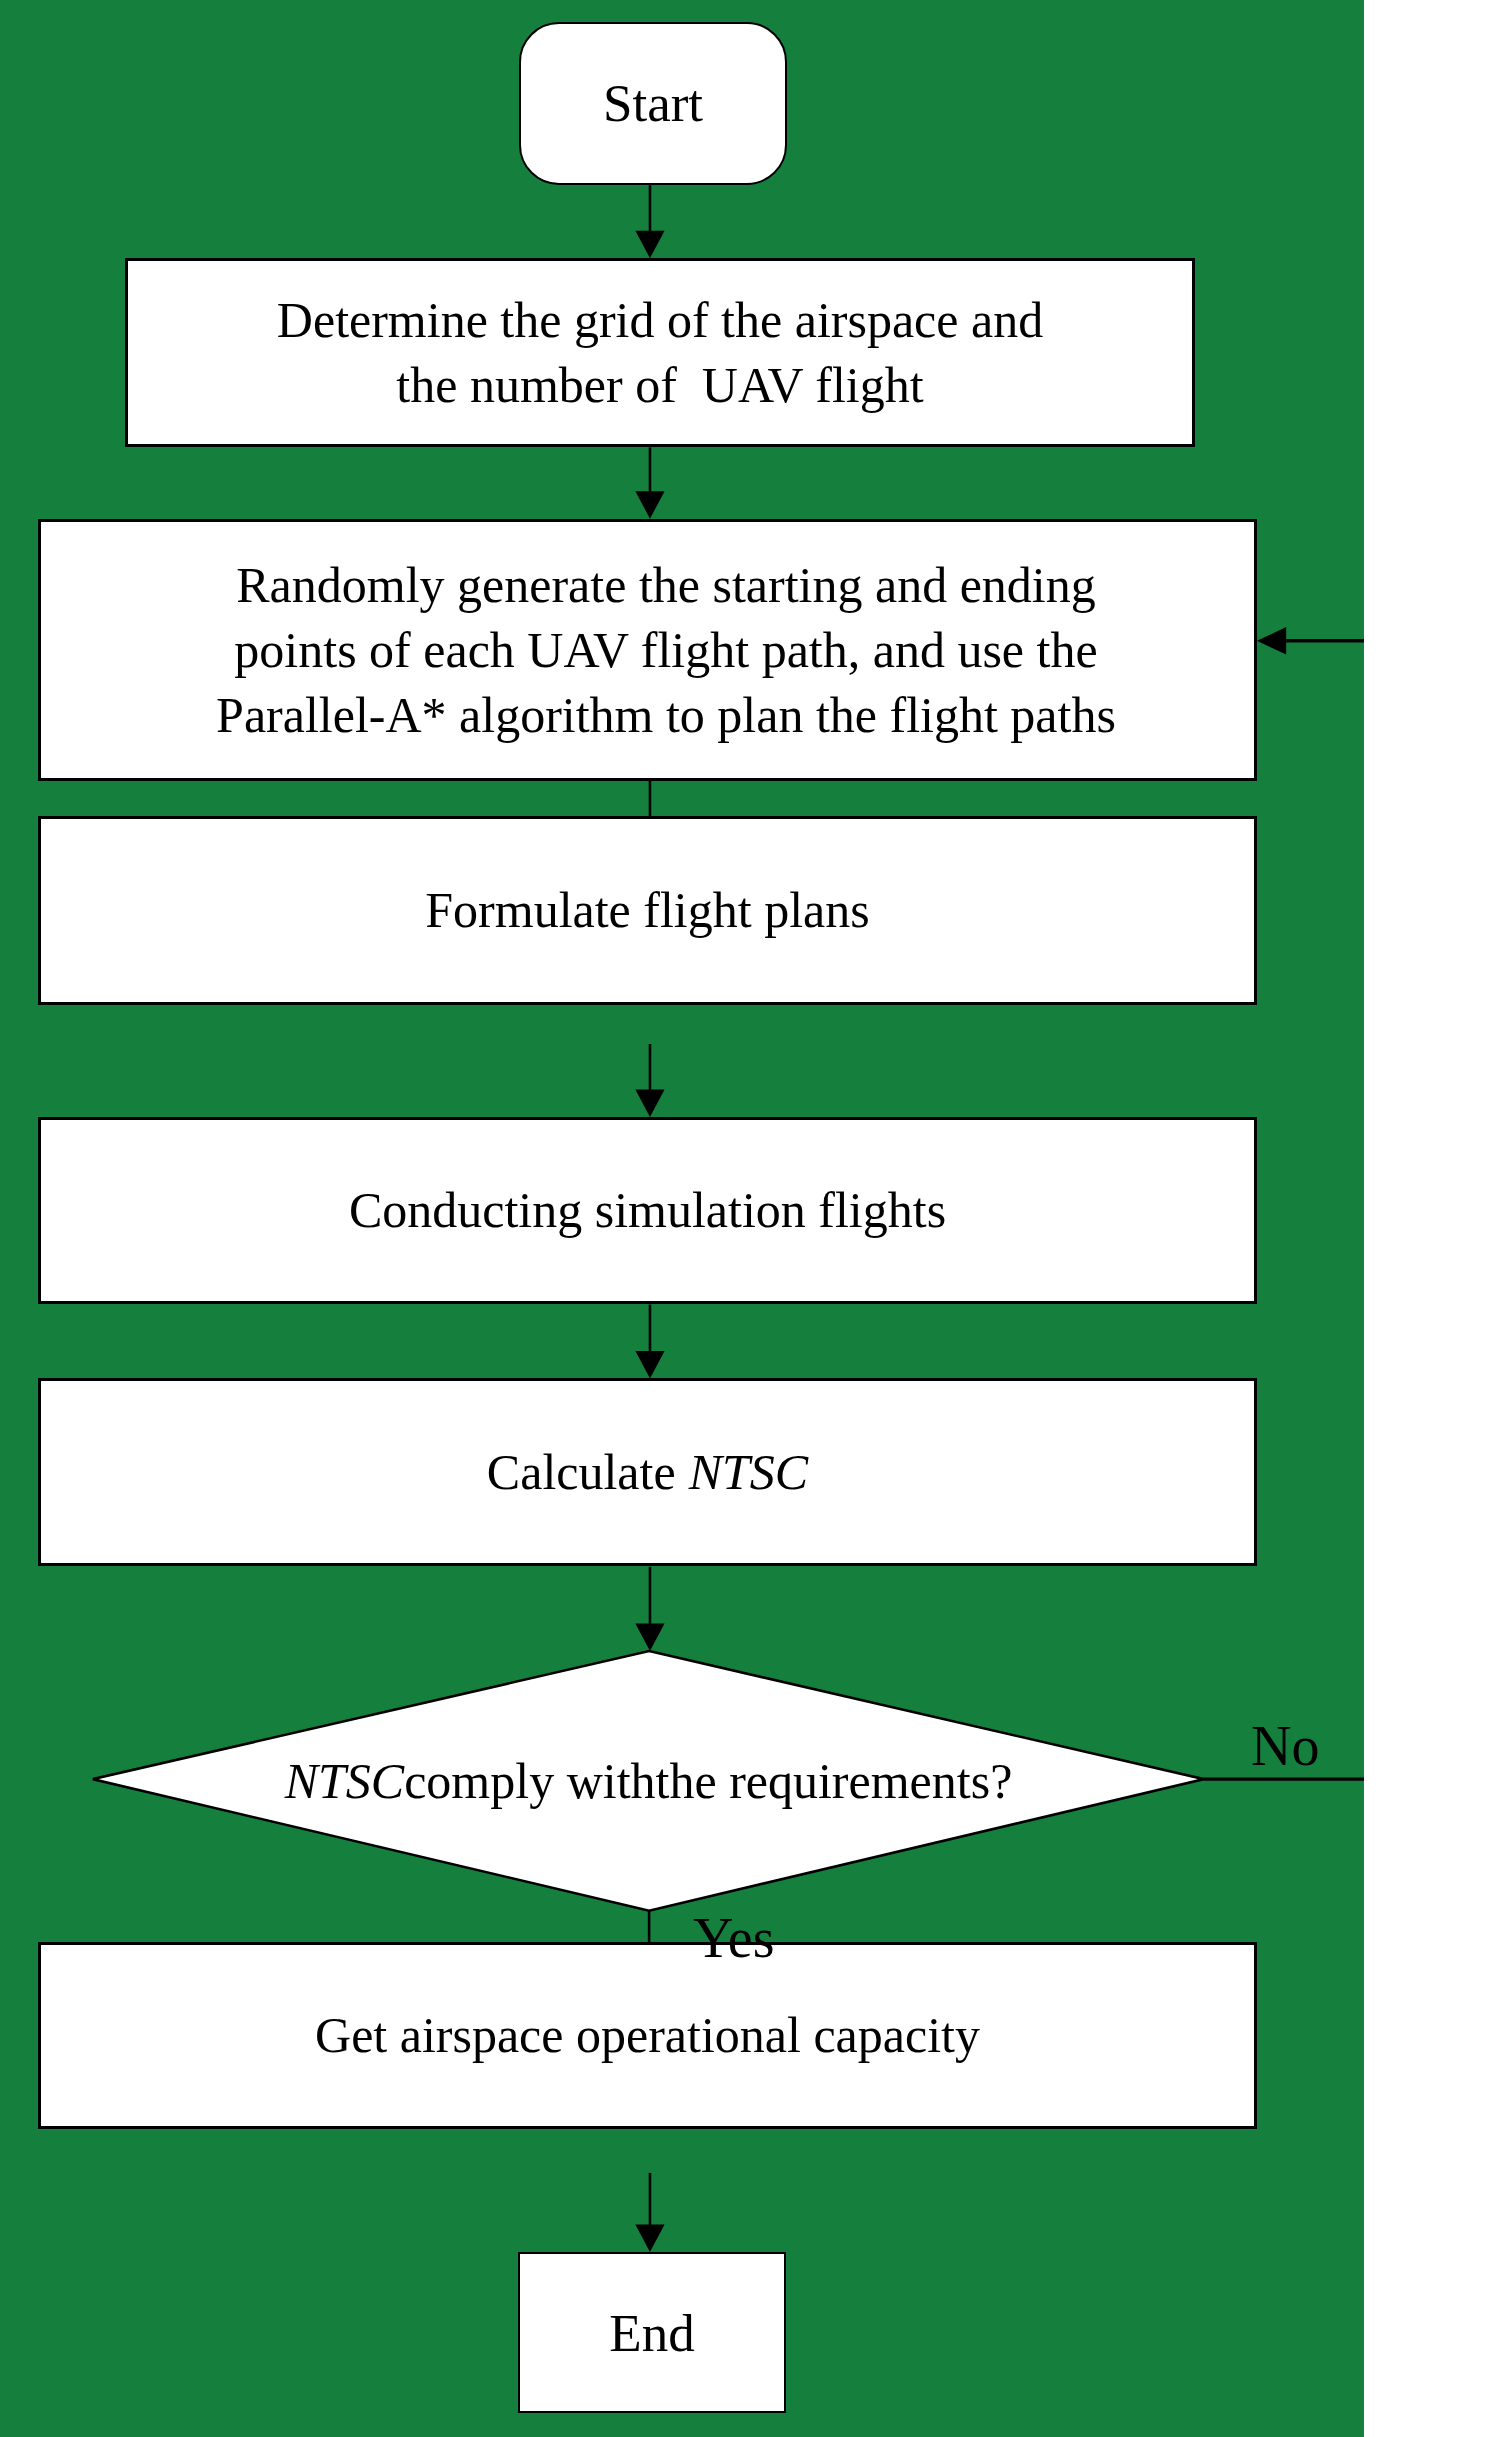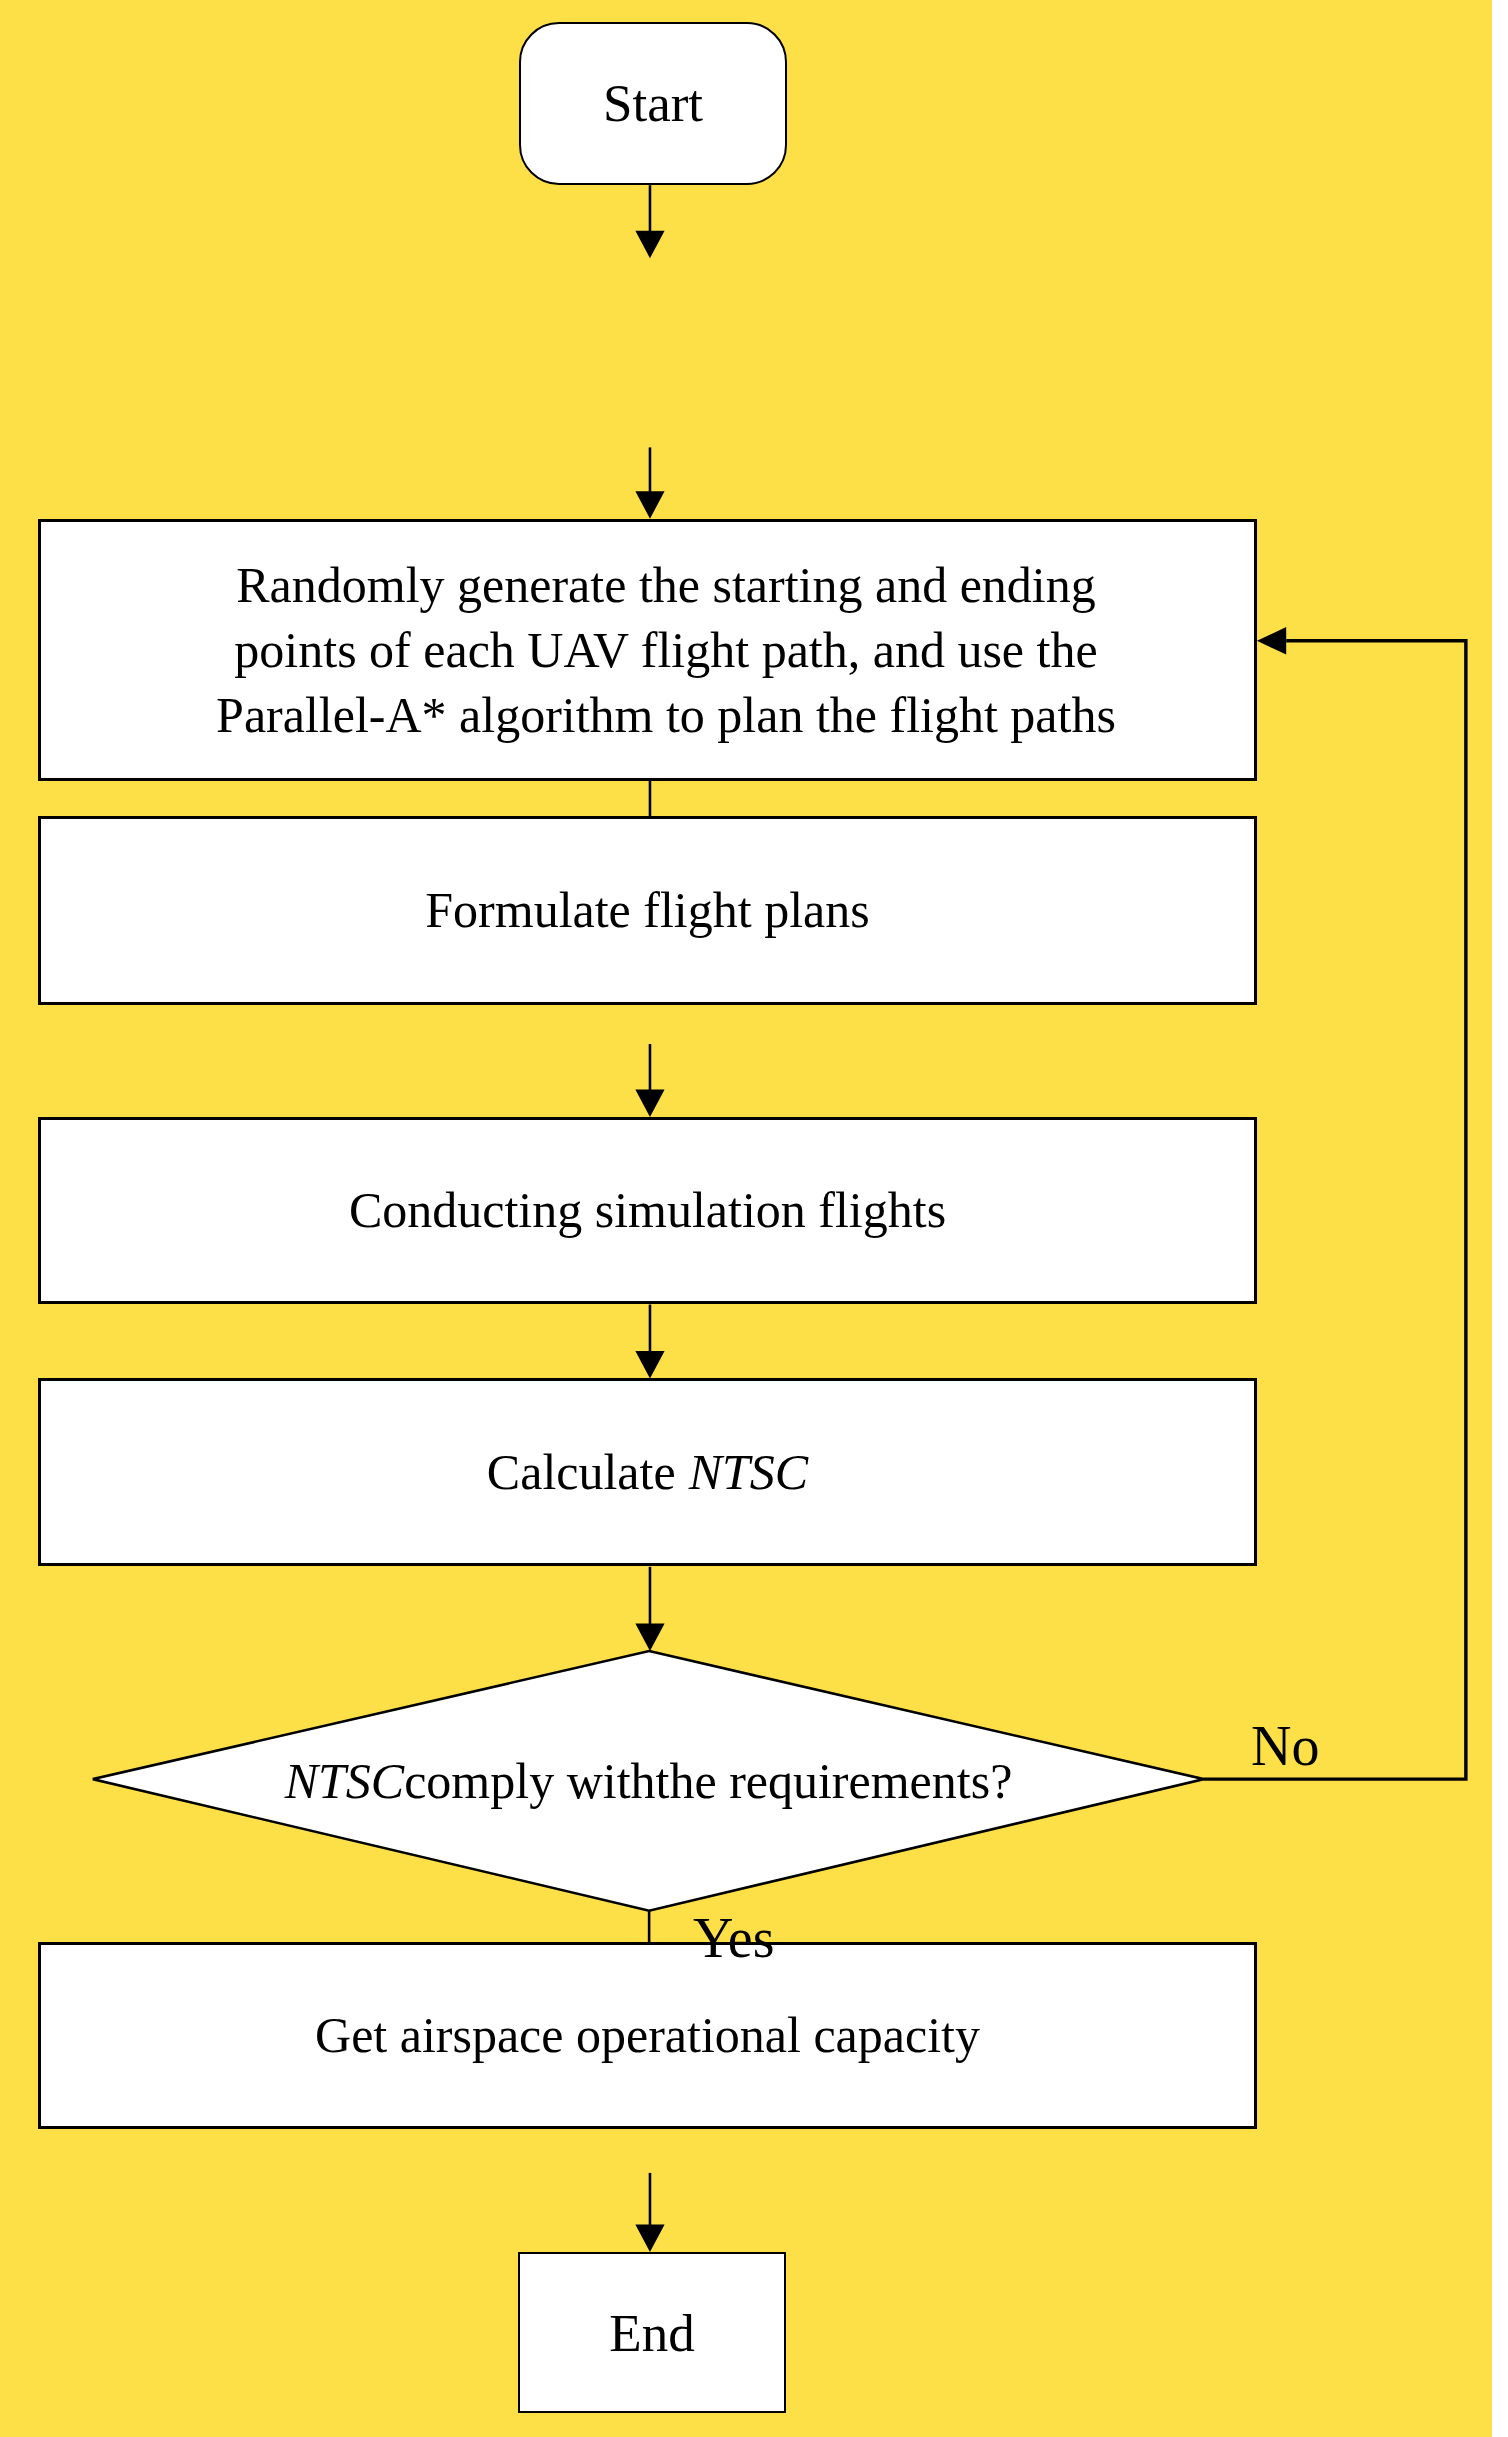--- a/index.html
+++ b/index.html
@@ -1,20 +1,20 @@
 <!DOCTYPE html>
 <html style="font-size:13.8px"><head>
 <meta charset="utf-8">
 <style>
   html, body { margin: 0; padding: 0; background: #ffffff; }
   #canvas {
     position: relative;
-    width: 1492px;
+    width: 1364px;
     height: 2438px;
-    background: #fde047;
+    background: #15803d;
     font-family: "Liberation Serif", "DejaVu Serif", serif;
     color: #000;
     overflow: hidden;
     text-decoration: underline;
   }
   #wires {
     position: absolute;
     left: 0; top: 0;
     width: 1508px; height: 2438px;
     pointer-events: none;
@@ -93,20 +93,24 @@
     <polygon points="739,2587 773,2587 756,2619" fill="#000"></polygon>
 
     <polyline points="1400,2069 1705,2069 1705,745 1496,745" fill="none" stroke="#000" stroke-width="4"></polyline>
     <polygon points="1496,729 1496,761 1462,745" fill="#000"></polygon>
   </svg>
 
   <div class="node terminal" style="left:519px; top:21.5px; width:268px; height:163px; border-radius:40px;">
     <div class="label">Start</div>
   </div>
 
+  <div class="node" style="left:125px; top:258px; width:1070px; height:189px;">
+    <div class="label">Determine the grid of the airspace and
+the number of  UAV flight</div>
+  </div>
 
   <div class="node" style="left:38px; top:519px; width:1219px; height:262px;padding-left:37px;">
     <div class="label">Randomly generate the starting and ending
 points of each UAV flight path, and use the
 Parallel-A* algorithm to plan the flight paths</div>
   </div>
 
   <div class="node" style="left:38px; top:810px; width:1219px; height:189px;margin-top:6px;">
     <div class="label">Formulate flight plans</div>
   </div>

